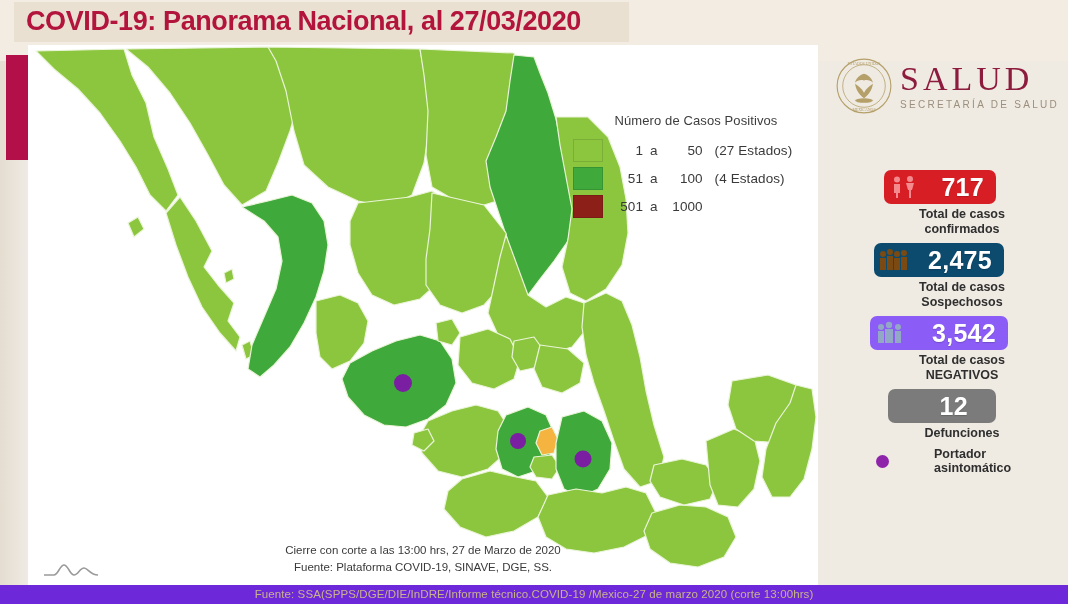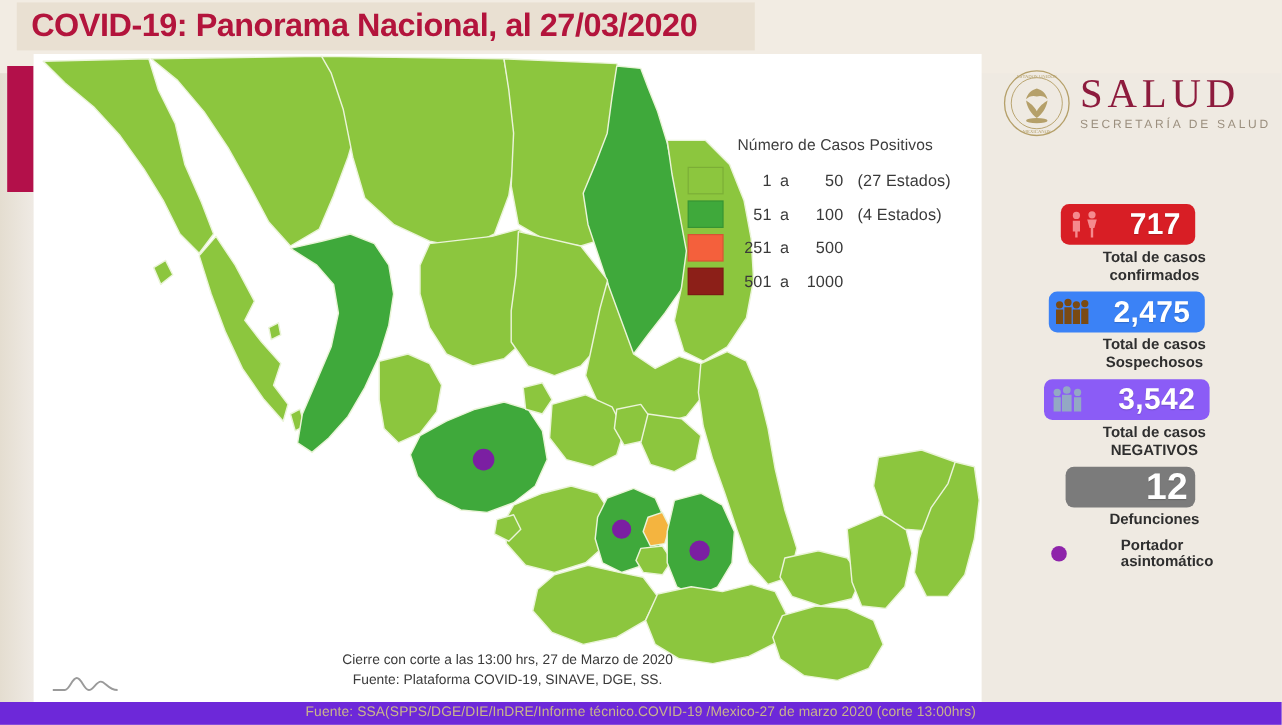--- a/index.html
+++ b/index.html
@@ -112,24 +112,24 @@
     color:#ffffff;font-weight:bold;font-size:25px;
     letter-spacing:.3px;
     text-shadow:0 1px 1px rgba(0,0,0,.18);
   }
   .stat-caption{
     text-align:center;color:#2f2f2f;
     font-size:12.5px;font-weight:bold;line-height:15px;
     margin-top:3px;margin-bottom:6px;
   }
   #pill-confirmados{background:#d81e25;width:112px;margin-left:22px;}
-  #pill-sospechosos{background:#3b82f6;width:130px;margin-left:12px;}
+  #pill-sospechosos{background:#0c4a6e;width:130px;margin-left:12px;}
   #pill-negativos{background:#8b5cf6;width:138px;margin-left:8px;}
   #pill-defunciones{background:#7b7b7b;width:108px;margin-left:26px;}
-  #pill-defunciones .stat-value{font-size:31px;padding-right:6px;}
+  #pill-defunciones .stat-value{font-size:25px;padding-right:28px;}
   
   #portador{
     display:flex;align-items:center;margin-top:6px;margin-left:14px;gap:38px;
   }
   #portador-dot{
     width:13px;height:13px;border-radius:50%;
     background:#8e24aa;flex:0 0 auto;margin-right:7px;
   }
   #portador-label{
     font-size:12.5px;font-weight:bold;color:#2f2f2f;line-height:14px;
@@ -288,29 +288,20 @@
         <div class="legend-swatch" style="background:#3FA93B"></div>
         <div class="legend-label">
           <span class="lg-lo">51</span>
           <span class="lg-a">a</span>
           <span class="lg-hi">100</span>
           <span class="lg-ct">(4 Estados)</span>
         </div>
       </div>
 
 
-      <div class="legend-row">
-        <div class="legend-swatch" style="background:#F4603C"></div>
-        <div class="legend-label">
-          <span class="lg-lo">251</span>
-          <span class="lg-a">a</span>
-          <span class="lg-hi">500</span>
-          <span class="lg-ct"></span>
-        </div>
-      </div>
 
       <div class="legend-row">
         <div class="legend-swatch" style="background:#8C1F18"></div>
         <div class="legend-label">
           <span class="lg-lo">501</span>
           <span class="lg-a">a</span>
           <span class="lg-hi">1000</span>
           <span class="lg-ct"></span>
         </div>
       </div>

